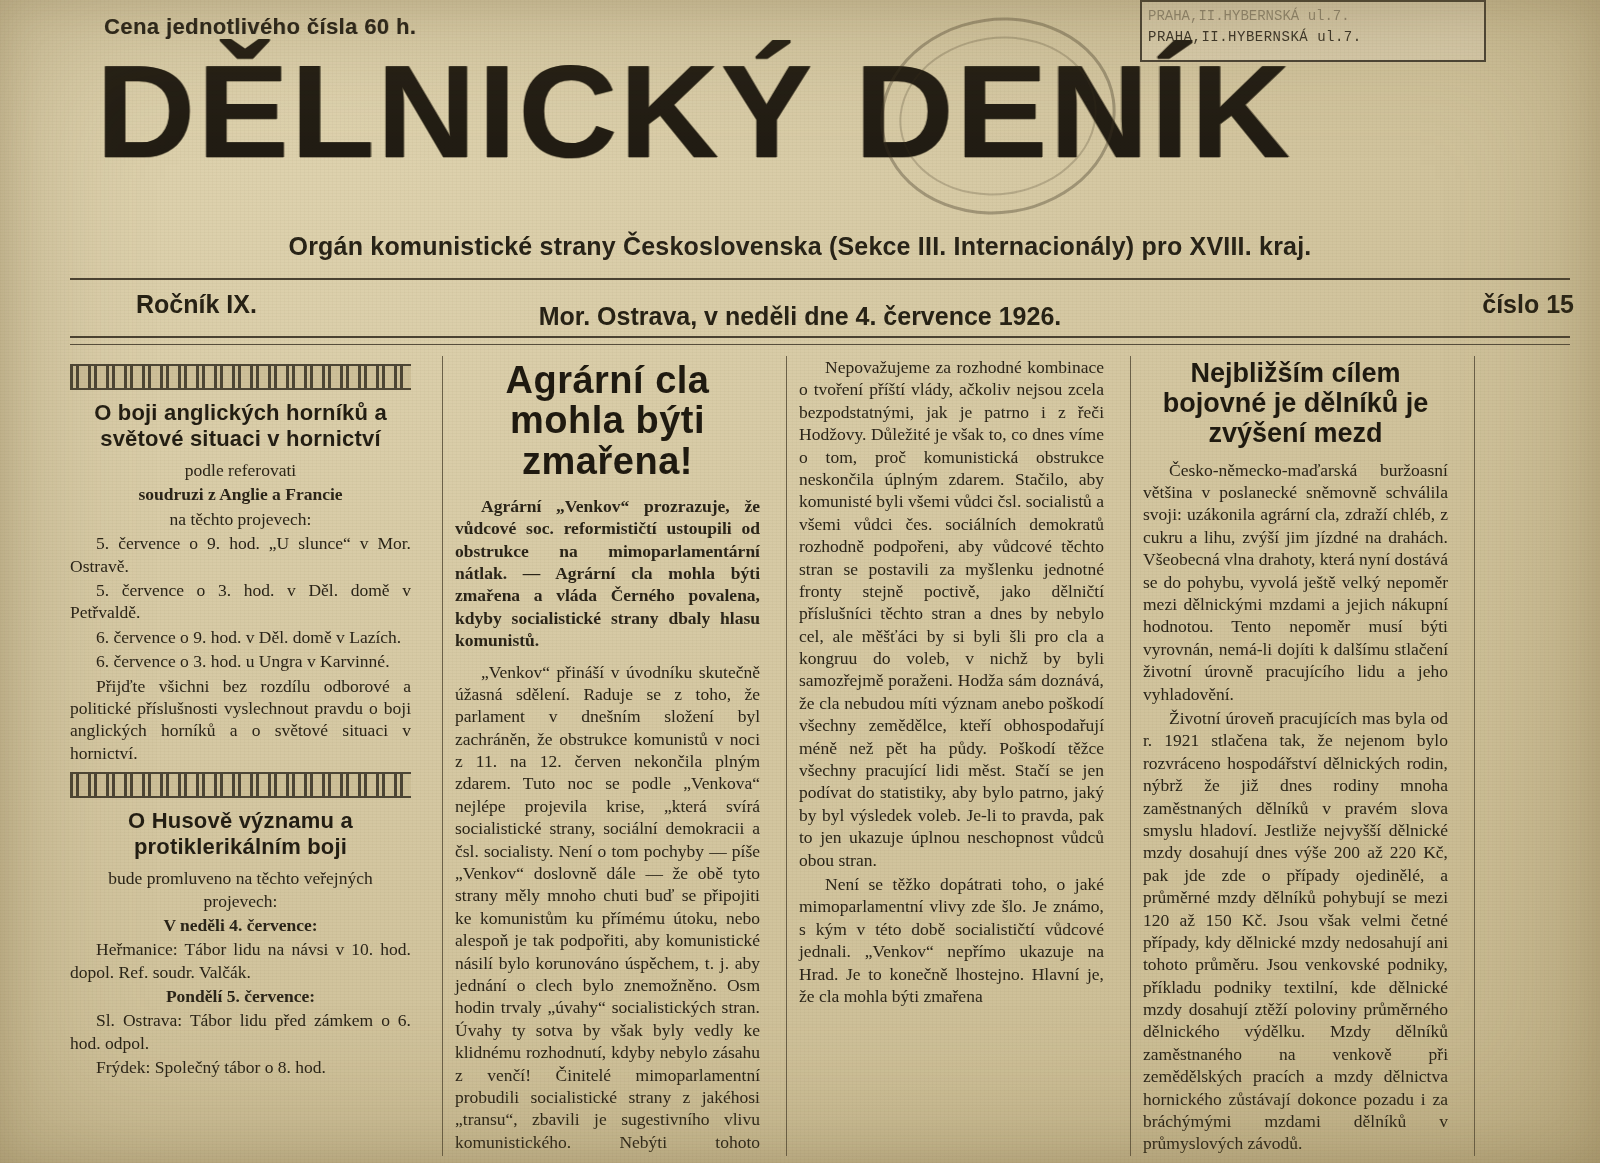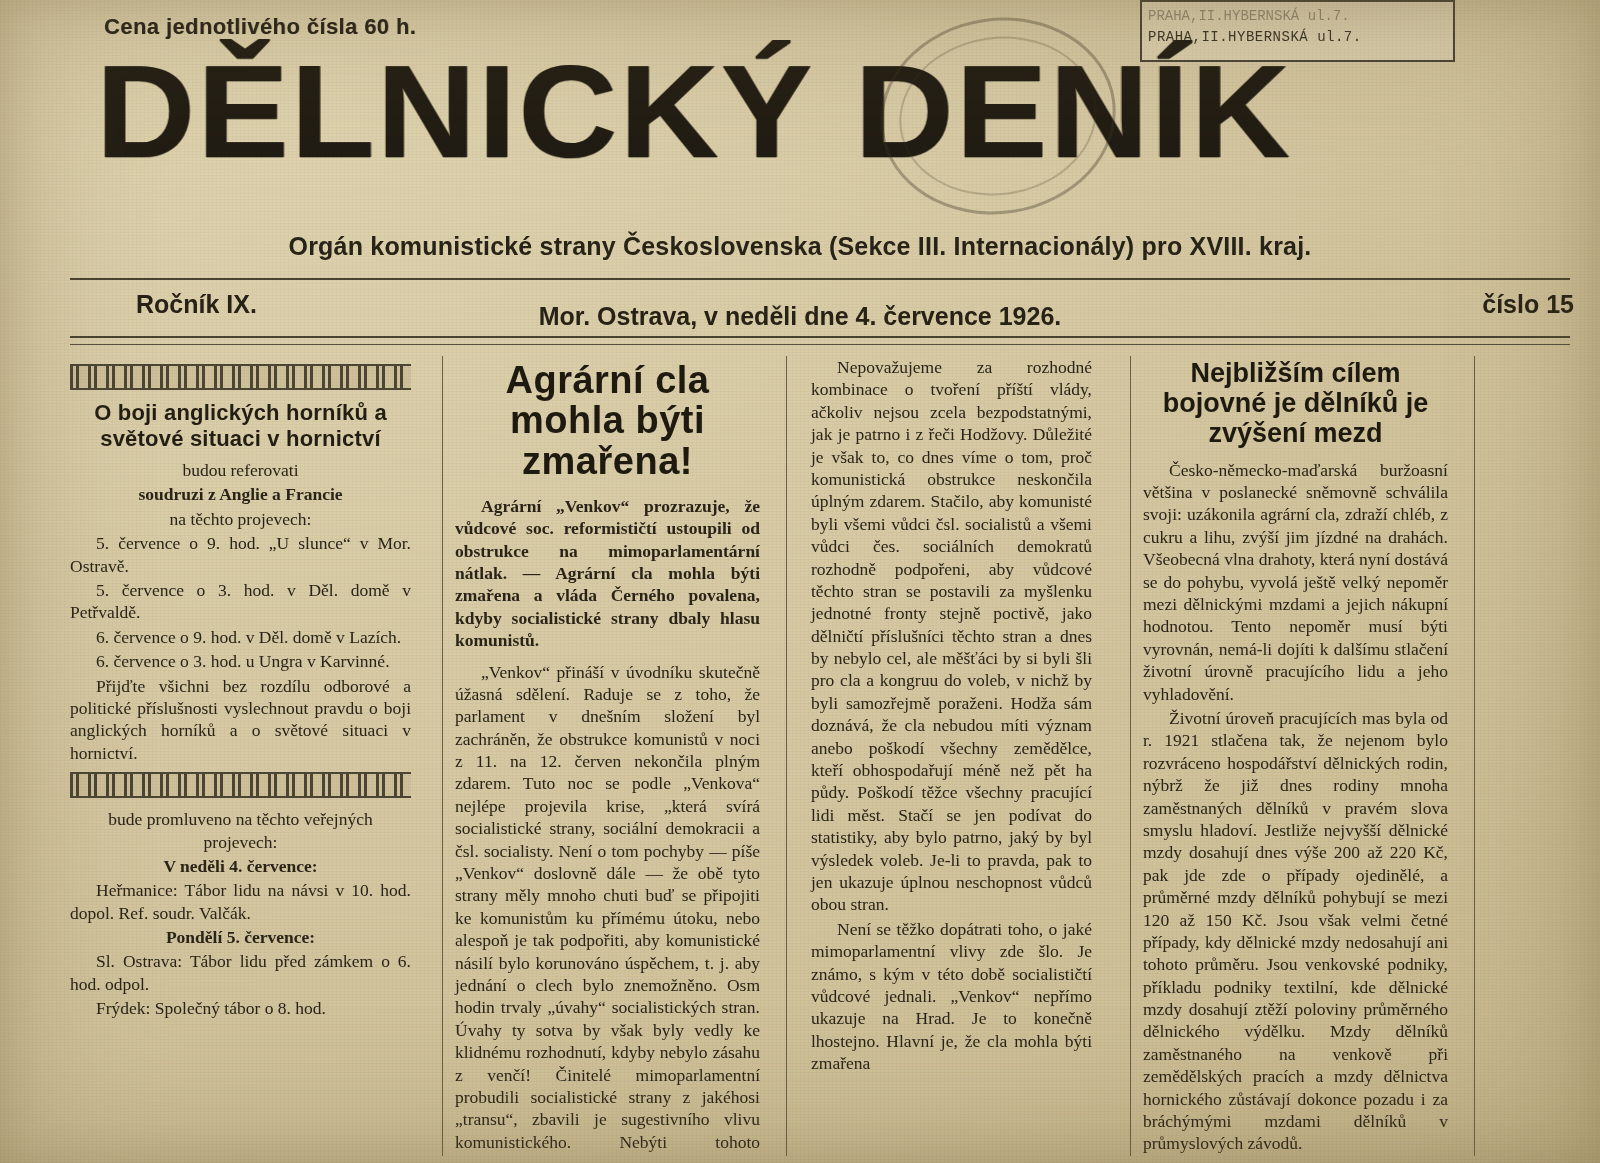--- a/index.html
+++ b/index.html
@@ -43,21 +43,21 @@
     font-weight: bold;
     font-size: 22px;
     letter-spacing: 0.4px;
     color: #27231a;
     text-shadow: 0.6px 0.4px 0 rgba(60,50,30,0.35);
   }
   .stamp {
     position: absolute;
     top: 0px;
     left: 1140px;
-    width: 315px;
+    width: 346px;
     height: 62px;
     border: 2px solid #4b4436;
     background: rgba(224,214,186,0.55);
     font-family: "Liberation Mono", monospace;
     font-size: 14px;
     color: #3b3529;
     padding: 4px 6px;
     box-sizing: border-box;
     line-height: 1.5;
     overflow: hidden;
@@ -154,21 +154,21 @@
     height: 800px;
     box-sizing: border-box;
     font-size: 17.5px;
     line-height: 1.28;
     text-align: justify;
     color: #2a2418;
     overflow: hidden;
   }
   .col-1 { left: 0px;   width: 355px; padding-right: 14px; }
   .col-2 { left: 372px; width: 330px; padding: 0 12px; border-left: 1px solid #6a6048; }
-  .col-3 { left: 716px; width: 330px; padding: 0 24px; border-left: 1px solid #6a6048; }
+  .col-3 { left: 716px; width: 330px; padding: 0 12px; border-left: 1px solid #6a6048; }
   .col-4 { left: 1060px; width: 330px; padding: 0 12px; border-left: 1px solid #6a6048; }
   .col-5 { left: 1404px; width: 106px; padding-left: 12px; border-left: 1px solid #6a6048; }
 
   .orn {
     height: 22px;
     margin: 8px 0 10px 0;
     background:
       repeating-linear-gradient(90deg,
         #3a3426 0px, #3a3426 3px,
         #cdbf97 3px, #cdbf97 6px,
@@ -240,29 +240,30 @@
   </div>
 
   <div class="rule rule-2"></div>
   <div class="rule rule-3"></div>
 
   <div class="columns">
 
     <div class="col col-1">
       <div class="orn"></div>
       <div class="sec-head">O boji anglických horníků a světové situaci v hornictví</div>
-      <p class="ctr">budou referovati</p>
+      <p class="ctr">podle referovati</p>
       <p class="ctr b">soudruzi z Anglie a Francie</p>
       <p class="ctr">na těchto projevech:</p>
       <p>5. července o 9. hod. „U slunce“ v Mor. Ostravě.</p>
       <p>5. července o 3. hod. v Děl. domě v Petřvaldě.</p>
       <p>6. července o 9. hod. v Děl. domě v Lazích.</p>
       <p>6. července o 3. hod. u Ungra v Karvinné.</p>
       <p>Přijďte všichni bez rozdílu odborové a politické příslušnosti vyslechnout pravdu o boji anglických horníků a o světové situaci v hornictví.</p>
       <div class="orn"></div>
+      <div class="sec-head">O Husově významu a protiklerikálním boji</div>
       <p class="ctr">bude promluveno na těchto veřejných projevech:</p>
       <p class="ctr b">V neděli 4. července:</p>
       <p>Heřmanice: Tábor lidu na návsi v 10. hod. dopol. Ref. soudr. Valčák.</p>
       <p class="ctr b">Pondělí 5. července:</p>
       <p>Sl. Ostrava: Tábor lidu před zámkem o 6. hod. odpol.</p>
       <p>Frýdek: Společný tábor o 8. hod.</p>
     </div>
 
     <div class="col col-2">
       <div class="art-title">Agrární cla mohla býti zmařena!</div>

